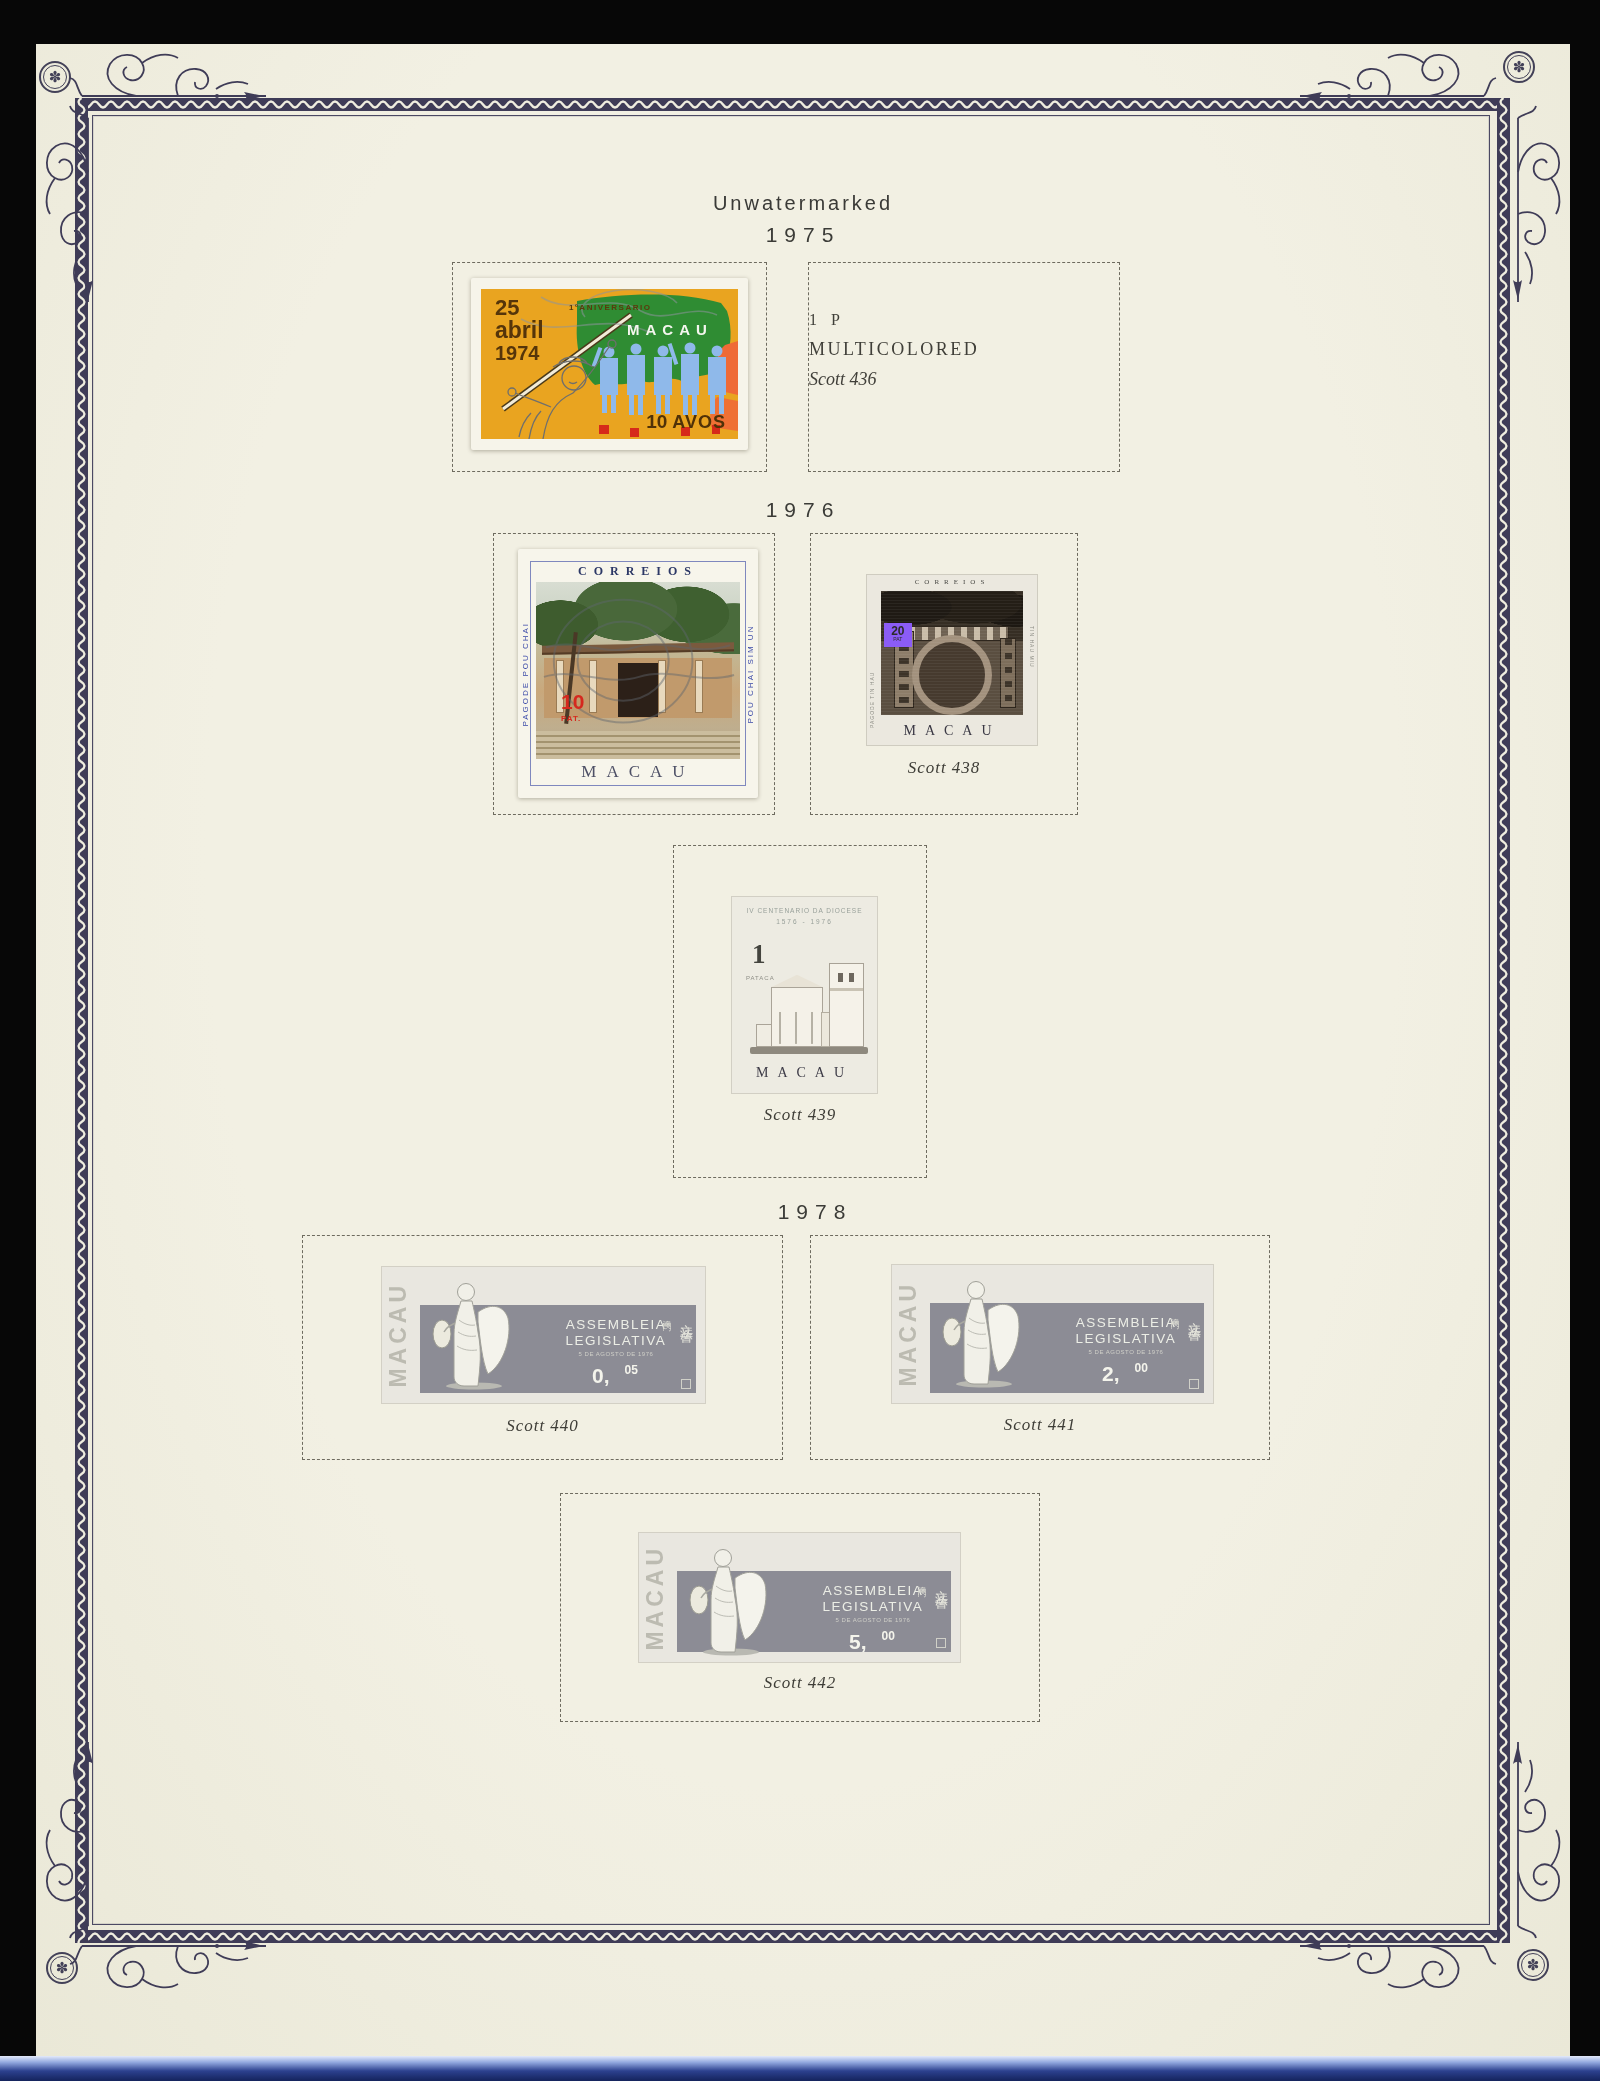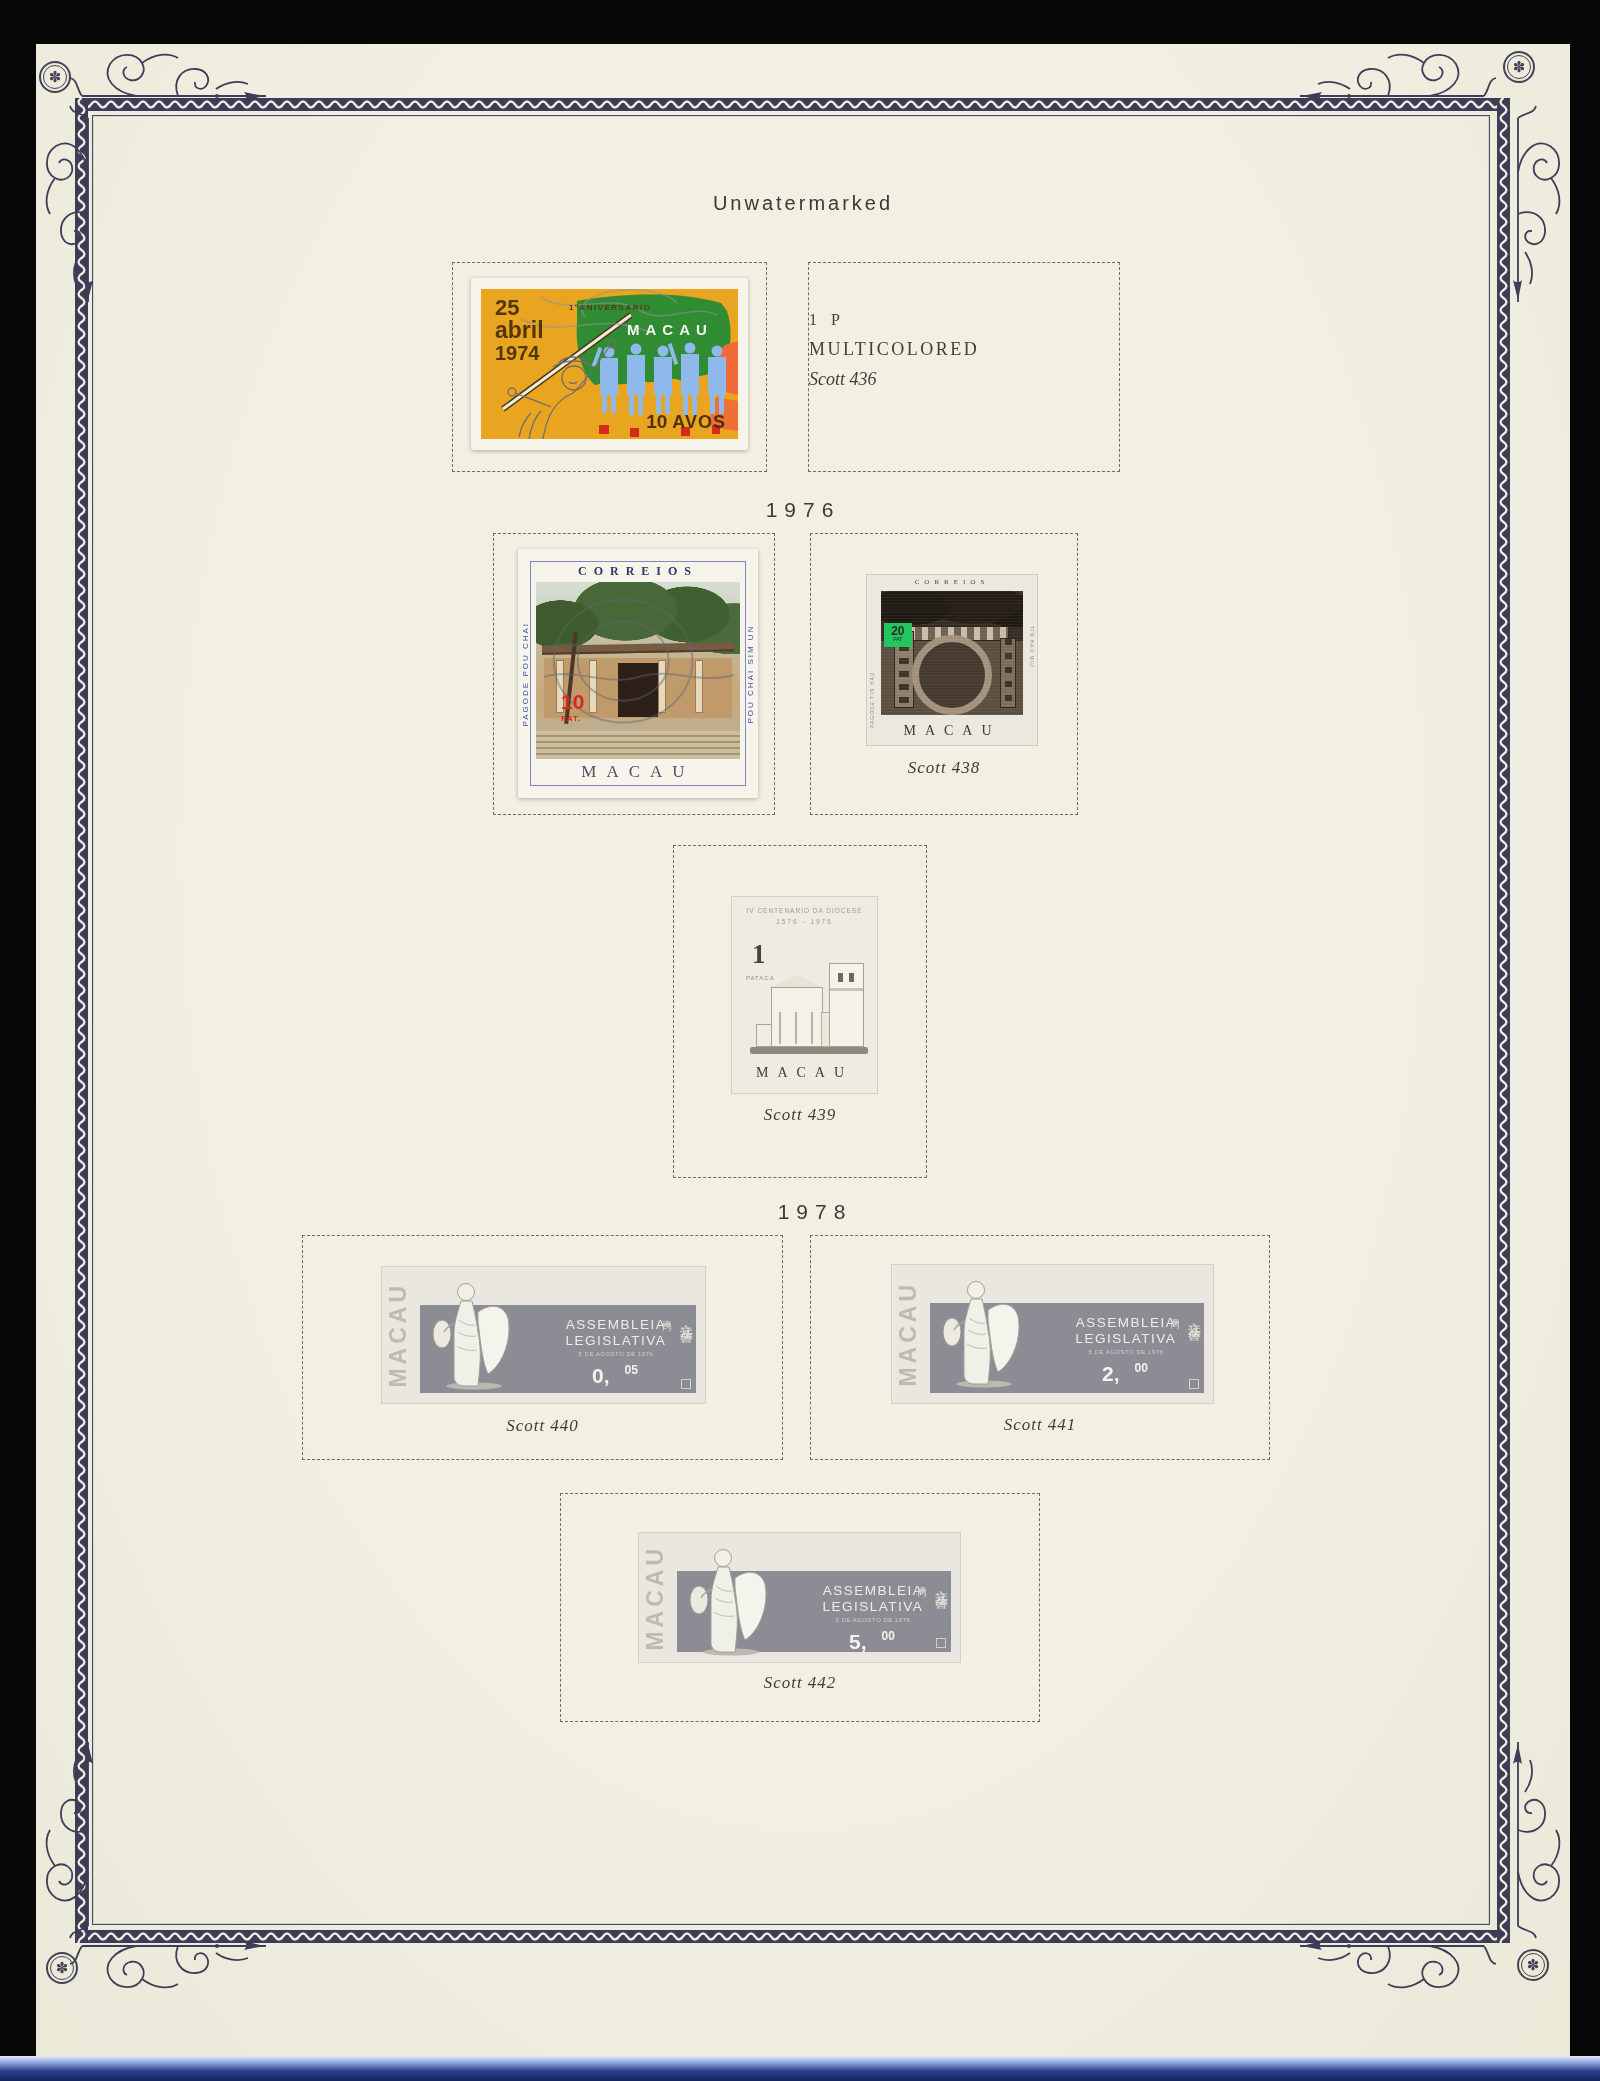--- a/index.html
+++ b/index.html
@@ -99,21 +99,21 @@
   .s3-wall{position:absolute;left:0;right:0;top:40%;height:60%;background:#5a4e40;}
   .s3-gate{position:absolute;left:50%;top:68%;width:80px;height:80px;transform:translate(-50%,-50%);
         border:7px solid #a2917d;border-radius:50%;background:#463a2e;}
   .s3-tower-l{position:absolute;left:9%;top:32%;width:14%;height:62%;background:#8d7d69;border:1px solid #2e261d;
         background-image:repeating-linear-gradient(180deg,#3c3328 0 6px,transparent 6px 13px);
         background-size:55% 100%;background-position:center;background-repeat:no-repeat;}
   .s3-tower-r{position:absolute;right:5%;top:38%;width:11%;height:56%;background:#7d6e5b;border:1px solid #2e261d;
         background-image:repeating-linear-gradient(180deg,#3c3328 0 6px,transparent 6px 14px);
         background-size:50% 100%;background-position:center;background-repeat:no-repeat;}
   .s3-noise{position:absolute;inset:0;background:repeating-linear-gradient(0deg,rgba(255,255,255,.05) 0 1px,transparent 1px 3px);}
-  .s3-chip{position:absolute;left:2%;top:26%;width:28px;height:24px;background:#22c55e;text-align:center;
+  .s3-chip{position:absolute;left:2%;top:26%;width:28px;height:24px;background:#8b5cf6;text-align:center;
         font-family:"Liberation Sans",sans-serif;color:#2b2b28;line-height:1;padding-top:2px;}
   .s3-chip .v{font-size:12px;font-weight:700;display:block;} .s3-chip .u{font-size:5px;display:block;}
   .s3-vert{position:absolute;top:30%;height:60%;writing-mode:vertical-rl;font-size:5px;letter-spacing:1px;
         color:#8d8d85;font-family:"Liberation Sans",sans-serif;}
   .s3-vl{left:2px;transform:rotate(180deg);} .s3-vr{right:2px;}
   .s3-macau{position:absolute;left:0;bottom:6px;width:100%;text-align:center;font-size:14px;
         letter-spacing:9px;color:#3a3844;}
   
   .stamp4{position:absolute;left:57px;top:50px;width:147px;height:198px;background:#edebe2;border:1px solid #d2cfc4;}
   .s4-l1{position:absolute;left:0;top:10px;width:100%;text-align:center;font-size:6.5px;
@@ -188,20 +188,21 @@
       <span>✽</span>
     </div>
   <div class="rosette ros-bl">
       <span>✽</span>
     </div>
   <div class="rosette ros-br">
       <span>✽</span>
     </div>
 
   <div class="h-sub">Unwatermarked</div>
+  <div class="year y1975">1975</div>
   <div class="year y1976">1976</div>
   <div class="year y1978">1978</div>
 
   <div class="slot slot-436" style="left:416px;top:218px;width:315px;height:210px">
     <div class="stamp1">
       <div class="stamp1-in">
         <svg class="svg-abs" viewBox="0 0 257 150" preserveAspectRatio="none">
           <rect width="257" height="150" fill="#e9a420"></rect>
           <path d="M96,12 C140,4 200,2 240,14 L246,22 C252,40 250,60 244,74 C232,92 214,82 204,94 C188,82 172,100 158,90 C144,100 126,92 114,96 C102,86 94,62 96,34 Z" fill="#2f8c33"></path>
           <path d="M244,56 C234,64 232,86 240,102 L257,106 L257,52 Z" fill="#ef6a36"></path>

